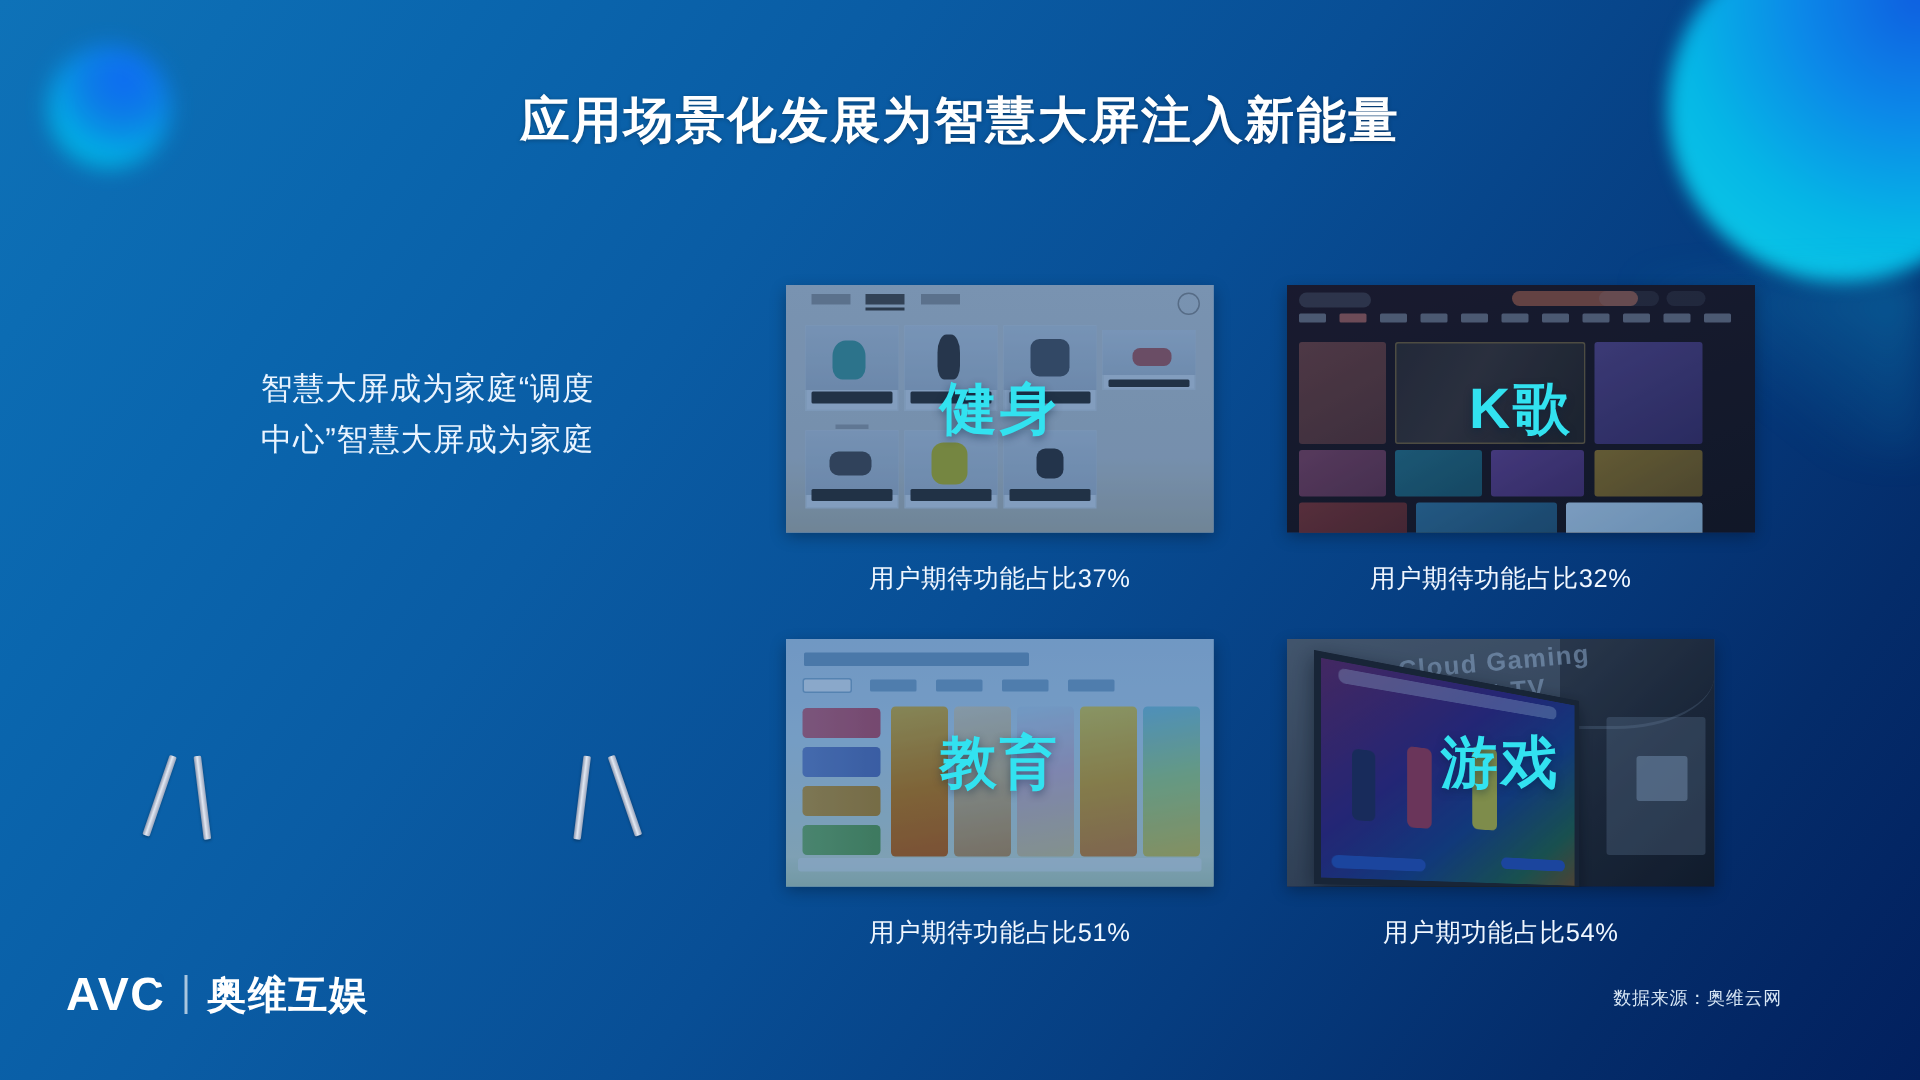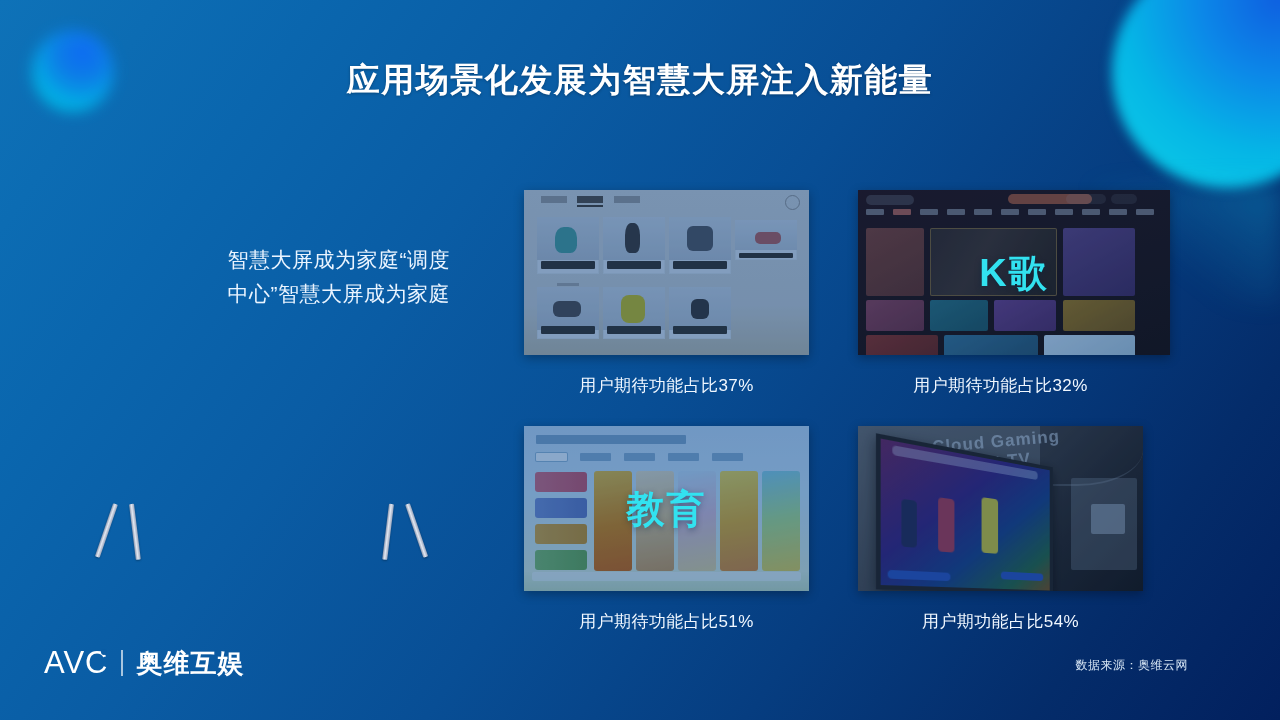--- a/index.html
+++ b/index.html
@@ -30,21 +30,21 @@
     filter:blur(12px);pointer-events:none;
   }
   
   .title{
     position:absolute;left:0;top:58px;width:1280px;text-align:center;
     color:#ffffff;font-size:33px;font-weight:bold;letter-spacing:1.5px;
     text-shadow:0 1px 3px rgba(0,0,0,.28);
   }
   
   .lead{
-    position:absolute;left:120px;top:243px;width:330px;text-align:right;
+    position:absolute;left:120px;top:243px;width:330px;text-align:center;
     color:#EAF4FF;font-size:21px;line-height:34px;letter-spacing:.5px;
   }
   
   .tv{position:absolute;left:85px;top:322px;width:350px;height:235px;}
   .tv-body{
     position:absolute;left:0;top:0;width:350px;height:190px;
     background:linear-gradient(180deg,#1B2550 0%,#141C3E 55%,#101736 100%);
     border-radius:5px;box-shadow:0 4px 14px rgba(0,0,0,.34);
   }
   .tv-screen{
@@ -145,21 +145,21 @@
     background:linear-gradient(140deg,#7A2F6A,#3E2C86 38%,#1C4A8E 62%,#2A7150 85%,#8A5A2A);
     transform:perspective(260px) rotateY(17deg) skewY(6deg);
     border:4px solid #2A2B2E;box-shadow:0 4px 12px rgba(0,0,0,.5);
   }
   .gam .fighter{position:absolute;border-radius:4px;}
   .gam .rig{position:absolute;right:6px;top:52px;width:66px;height:92px;background:rgba(200,205,210,.26);border-radius:2px;}
   .gam .panel{position:absolute;right:18px;top:78px;width:34px;height:30px;background:rgba(235,238,240,.42);border-radius:2px;}
   .gam .truss{position:absolute;right:0;top:0;width:110px;height:58px;border-bottom:2px solid rgba(255,255,255,.18);border-radius:0 0 60% 0;}
   
   .logo{position:absolute;left:44px;top:645px;display:flex;align-items:center;gap:13px;}
-  .logo .avc{color:#fff;font-size:31px;font-weight:normal;letter-spacing:1px;position:relative;}
+  .logo .avc{color:#fff;font-size:31px;font-weight:bold;letter-spacing:1px;position:relative;}
   .logo .dot{position:absolute;right:1px;top:4px;width:6px;height:6px;border-radius:50%;background:#0A5CA4;}
   .logo .bar{width:2px;height:26px;background:rgba(255,255,255,.65);}
   .logo .cn{color:#fff;font-size:26px;font-weight:bold;letter-spacing:1px;}
   .source{position:absolute;right:92px;top:657px;color:#D7E6F5;font-size:12px;letter-spacing:.5px;}
 </style>
 </head>
 <body>
 
 <div class="slide">
 
@@ -233,20 +233,21 @@
         </div>
         <div class="card" style="left:145px;top:97px;width:62px;height:52px;">
           <div class="ph" style="background:linear-gradient(180deg,#D9DDE1,#C7CDD3);">
             <div class="body" style="left:22px;top:12px;width:18px;height:20px;background:#3E434A;border-radius:6px;"></div>
           </div>
           <div class="mat"></div>
         </div>
 
         <div class="veil"></div>
           <div class="veil2"></div>
+        <div class="ov-label">健身</div>
       </div>
       <div class="cap">用户期待功能占比37%</div>
     </div>
 
     <div class="cell c1">
       <div class="thumb kar">
         <div class="pill" style="left:8px;top:5px;width:48px;background:rgba(255,255,255,.18);"></div>
         <div class="pill" style="left:150px;top:4px;width:84px;background:#B5593F;"></div>
         <div class="pill" style="left:208px;top:4px;width:40px;background:rgba(255,255,255,.10);"></div>
         <div class="pill" style="left:253px;top:4px;width:26px;background:rgba(255,255,255,.10);"></div>
@@ -327,20 +328,21 @@
           <div class="fighter" style="position:absolute;left:96px;top:40px;width:18px;height:56px;background:#E8D24A;"></div>
           <div class="fighter" style="position:absolute;left:10px;top:4px;width:150px;height:9px;background:rgba(255,255,255,.35);"></div>
           <div class="fighter" style="position:absolute;left:6px;bottom:6px;width:58px;height:8px;background:#2F5FC0;"></div>
           <div class="fighter" style="position:absolute;right:8px;bottom:10px;width:50px;height:8px;background:#2F5FC0;"></div>
         </div>
         <div class="rig"></div>
         <div class="panel"></div>
 
         <div class="veil"></div>
           <div class="veil2"></div>
+        <div class="ov-label">游戏</div>
       </div>
       <div class="cap">用户期功能占比54%</div>
     </div>
 
   </div>
 
   <div class="logo">
     <span class="avc"><span>AVC</span><span class="dot"></span></span>
     <span class="bar"></span>
     <span class="cn">奥维互娱</span>

